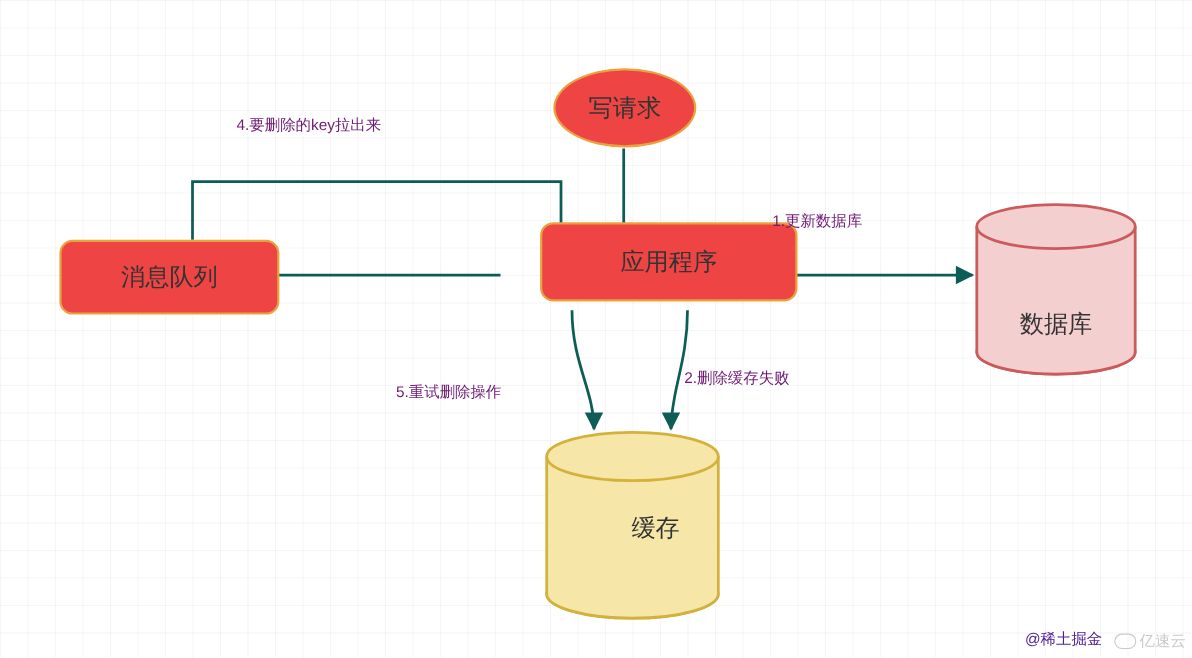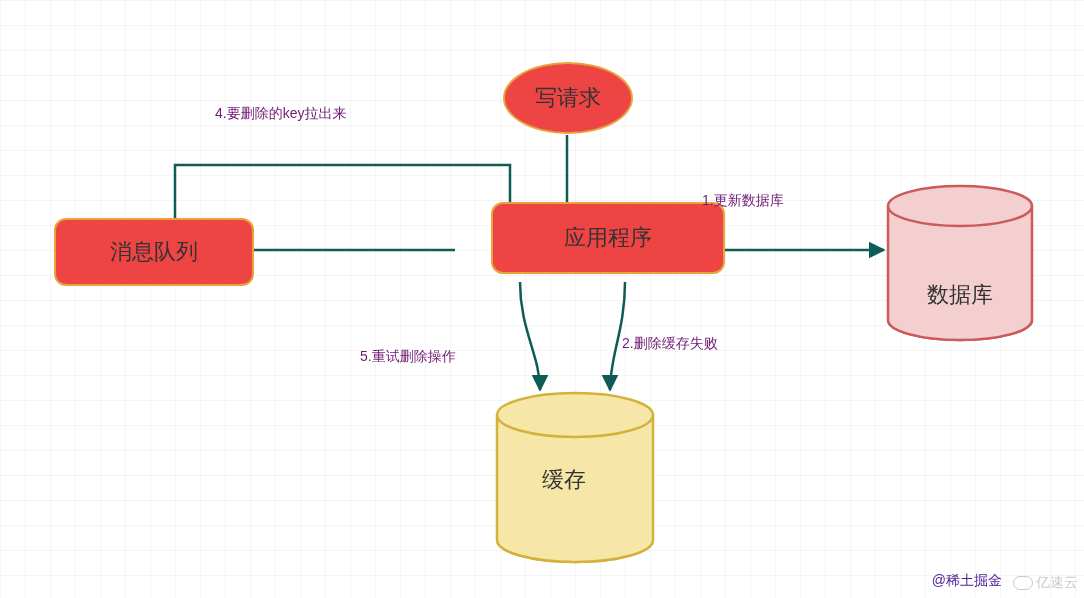--- a/index.html
+++ b/index.html
@@ -139,21 +139,21 @@
   </div>
 
   <div class="node rounded orange" style="left:455px; top:202px; width:234px; height:72px;">
     <span>应用程序</span>
   </div>
 
   <div class="node" style="left:888px; top:220px; width:144px; height:90px; font-size:22px;align-items:flex-end;">
     <span>数据库</span>
   </div>
 
-  <div class="node" style="left:486px; top:430px; width:156px; height:100px; font-size:22px;">
+  <div class="node" style="left:518px; top:430px; width:156px; height:100px; font-size:22px;">
     <span>缓存</span>
   </div>
 
   <div class="label" style="left:702px; top:192px;">1.更新数据库</div>
   <div class="label" style="left:622px; top:335px;">2.删除缓存失败</div>
   <div class="label" style="left:215px; top:105px;">4.要删除的key拉出来</div>
   <div class="label" style="left:332px; top:348px;margin-left:28px;">5.重试删除操作</div>
 
   <div class="watermark1">@稀土掘金</div>
   <div class="watermark2">

